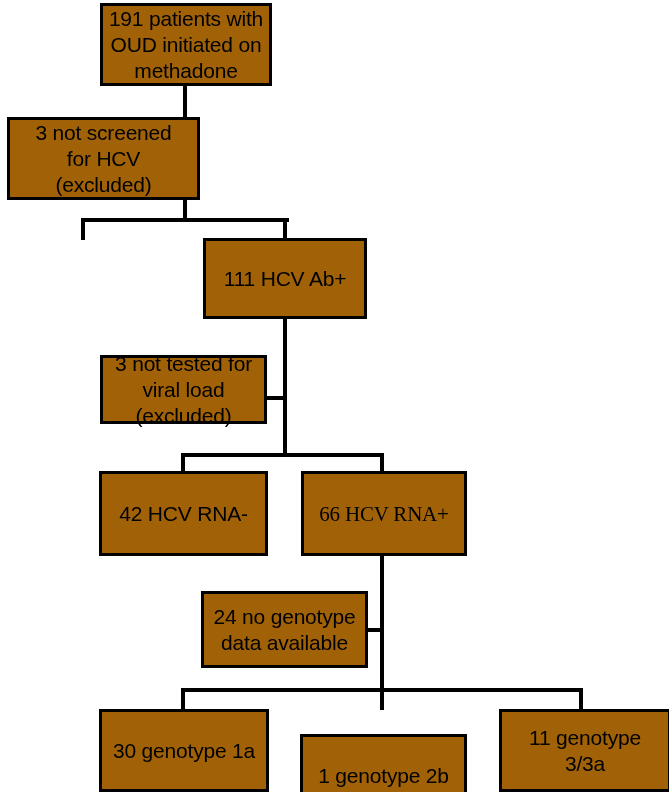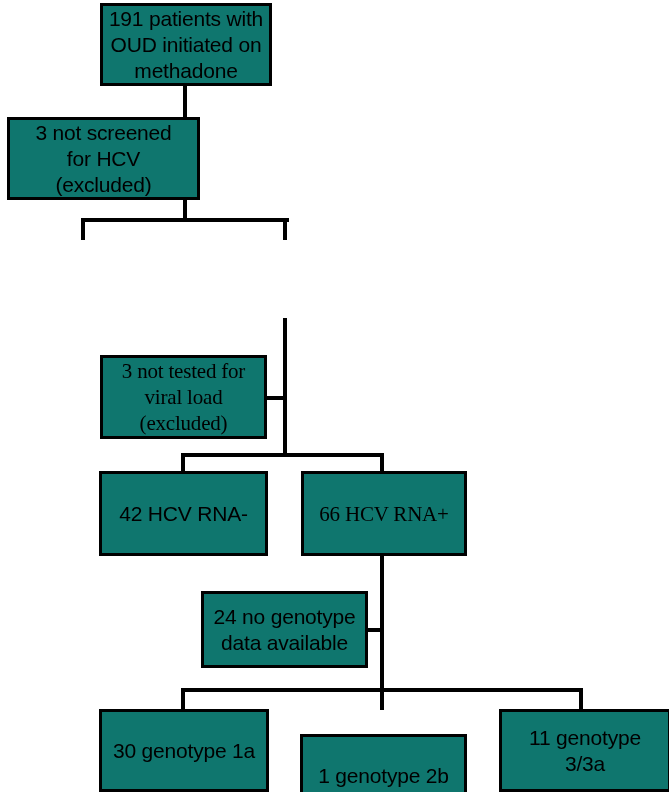--- a/index.html
+++ b/index.html
@@ -13,21 +13,21 @@
     width: 669px;
     height: 792px;
     background: #ffffff;
     font-family: "Liberation Sans", sans-serif;
     overflow: hidden;
   }
   .node {
     position: absolute;
     box-sizing: border-box;
     border: 3px solid #000000;
-    background: #0f766e;
+    background: #a16207;
     display: flex;
     align-items: center;
     justify-content: center;
     text-align: center;
     z-index: 2;
   }
   .node-label {
     display: block;
     width: 100%;
     color: #000000;
@@ -67,21 +67,24 @@
     <div class="node" style="left: 100px; top: 3px; width: 172px; height: 83px; border-color: rgb(0, 0, 0);">
       <span class="node-label">191 patients with
 OUD initiated on
 methadone</span>
     </div>
     <div class="node" style="left: 7px; top: 117px; width: 193px; height: 83px; border-color: rgb(0, 0, 0);">
       <span class="node-label">3 not screened
 for HCV
 (excluded)</span>
     </div>
-    <div class="node" style="left: 100px; top: 355px; width: 167px; height: 84px; border-color: rgb(0, 0, 0); font-family: Liberation Serif, serif;">
+    <div class="node" style="left: 203px; top: 238px; width: 164px; height: 81px; border-color: rgb(0, 0, 0);">
+      <span class="node-label">111 HCV Ab+</span>
+    </div>
+    <div class="node" style="left: 100px; top: 355px; width: 167px; height: 69px; border-color: rgb(0, 0, 0);">
       <span class="node-label">3 not tested for
 viral load
 (excluded)</span>
     </div>
     <div class="node" style="left: 99px; top: 471px; width: 169px; height: 85px; border-color: rgb(0, 0, 0);">
       <span class="node-label">42 HCV RNA-</span>
     </div>
     <div class="node" style="left: 301px; top: 471px; width: 166px; height: 85px; border-color: rgb(0, 0, 0); font-family: Liberation Serif, serif;">
       <span class="node-label">66 HCV RNA+</span>
     </div>

